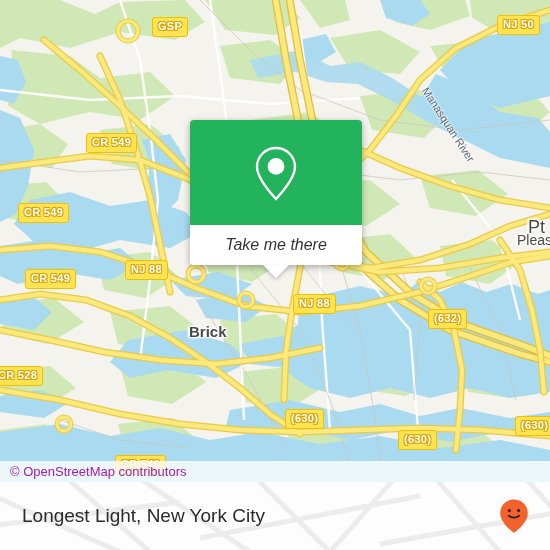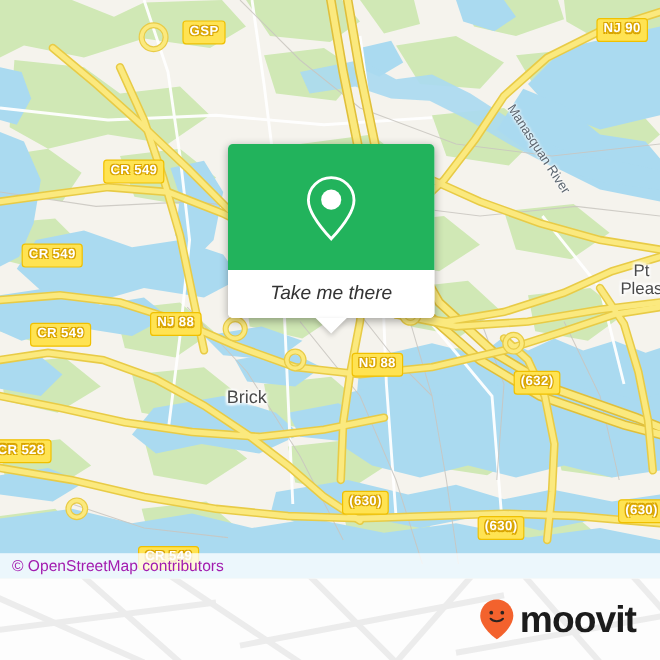--- a/index.html
+++ b/index.html
@@ -339,35 +339,35 @@
           <circle cx="196" cy="274" r="8"></circle>
           <circle cx="246" cy="300" r="7"></circle>
           <circle cx="342" cy="262" r="7"></circle>
           <circle cx="428" cy="286" r="7"></circle>
           <circle cx="64" cy="424" r="7"></circle>
         </g>
       </g>
     </svg>
 
     <div class="shield" style="left:152px;top:17px;">GSP</div>
-    <div class="shield" style="left:497px;top:15px;">NJ 90</div>
+    <div class="shield" style="left:497px;top:15px;">NJ 50</div>
     <div class="shield" style="left:86px;top:133px;">CR 549</div>
     <div class="shield" style="left:18px;top:203px;">CR 549</div>
     <div class="shield" style="left:25px;top:269px;">CR 549</div>
     <div class="shield" style="left:125px;top:260px;">NJ 88</div>
     <div class="shield" style="left:293px;top:294px;">NJ 88</div>
     <div class="shield" style="left:428px;top:265px;margin-top:44px;">(632)</div>
     <div class="shield" style="left:-8px;top:366px;">CR 528</div>
     <div class="shield" style="left:285px;top:409px;">(630)</div>
     <div class="shield" style="left:398px;top:430px;">(630)</div>
     <div class="shield" style="left:515px;top:416px;">(630)</div>
     <div class="shield" style="left:115px;top:455px;">CR 549</div>
 
-    <div class="place" style="left:189px;top:323px;">Brick</div>
-    <div class="place" style="left:528px;top:217px;font-size:14px;">Pt</div>
+    <div class="place" style="left:189px;top:323px;font-weight:bold;">Brick</div>
+    <div class="place" style="left:528px;top:217px;font-size:18px;">Pt</div>
     <div class="place" style="left:517px;top:232px;font-size:14px;">Pleas</div>
 
     <div class="river-label" style="left:430px;top:85px;transform:rotate(57deg);">Manasquan River</div>
 
     <div id="callout">
       <div id="callout-top">
         <svg width="48" height="58" viewBox="0 0 48 58">
           <path d="M24 4 C13.5 4 5 12.4 5 22.8 C5 33.6 18 48.5 24 55
                    C30 48.5 43 33.6 43 22.8 C43 12.4 34.5 4 24 4 Z" fill="none" stroke="#ffffff" stroke-width="2.4"></path>
           <circle cx="24" cy="22.4" r="8.4" fill="#ffffff"></circle>
@@ -392,24 +392,24 @@
         <path d="M130 -10 L250 70"></path>
         <path d="M250 -10 L330 70"></path>
         <path d="M330 70 L400 -10"></path>
         <path d="M430 -10 L500 70"></path>
         <path d="M520 -10 L570 46"></path>
         <path d="M-10 44 L180 20"></path>
         <path d="M200 56 L420 14"></path>
         <path d="M380 62 L560 30"></path>
       </g>
     </svg>
+    <div id="footer-title">Longest Light, New York City</div>
     <div id="brand">
       <svg width="32" height="36" viewBox="0 0 32 36">
         <path d="M16 1.5 C8.3 1.5 2.2 7.6 2.2 15.2 C2.2 23.6 12 32.2 16 34.8
                  C20 32.2 29.8 23.6 29.8 15.2 C29.8 7.6 23.7 1.5 16 1.5 Z" fill="#f3622d"></path>
         <circle cx="11.4" cy="12.6" r="1.55" fill="#2b2320"></circle>
         <circle cx="20.6" cy="12.6" r="1.55" fill="#2b2320"></circle>
         <path d="M10.8 17.6 C13 20.4 19 20.4 21.2 17.6" stroke="#2b2320" stroke-width="1.7" fill="none" stroke-linecap="round"></path>
       </svg>
-      <span id="brand-word">moovit</span>
     </div>
   </div>
 </div>
 
 </body></html>

